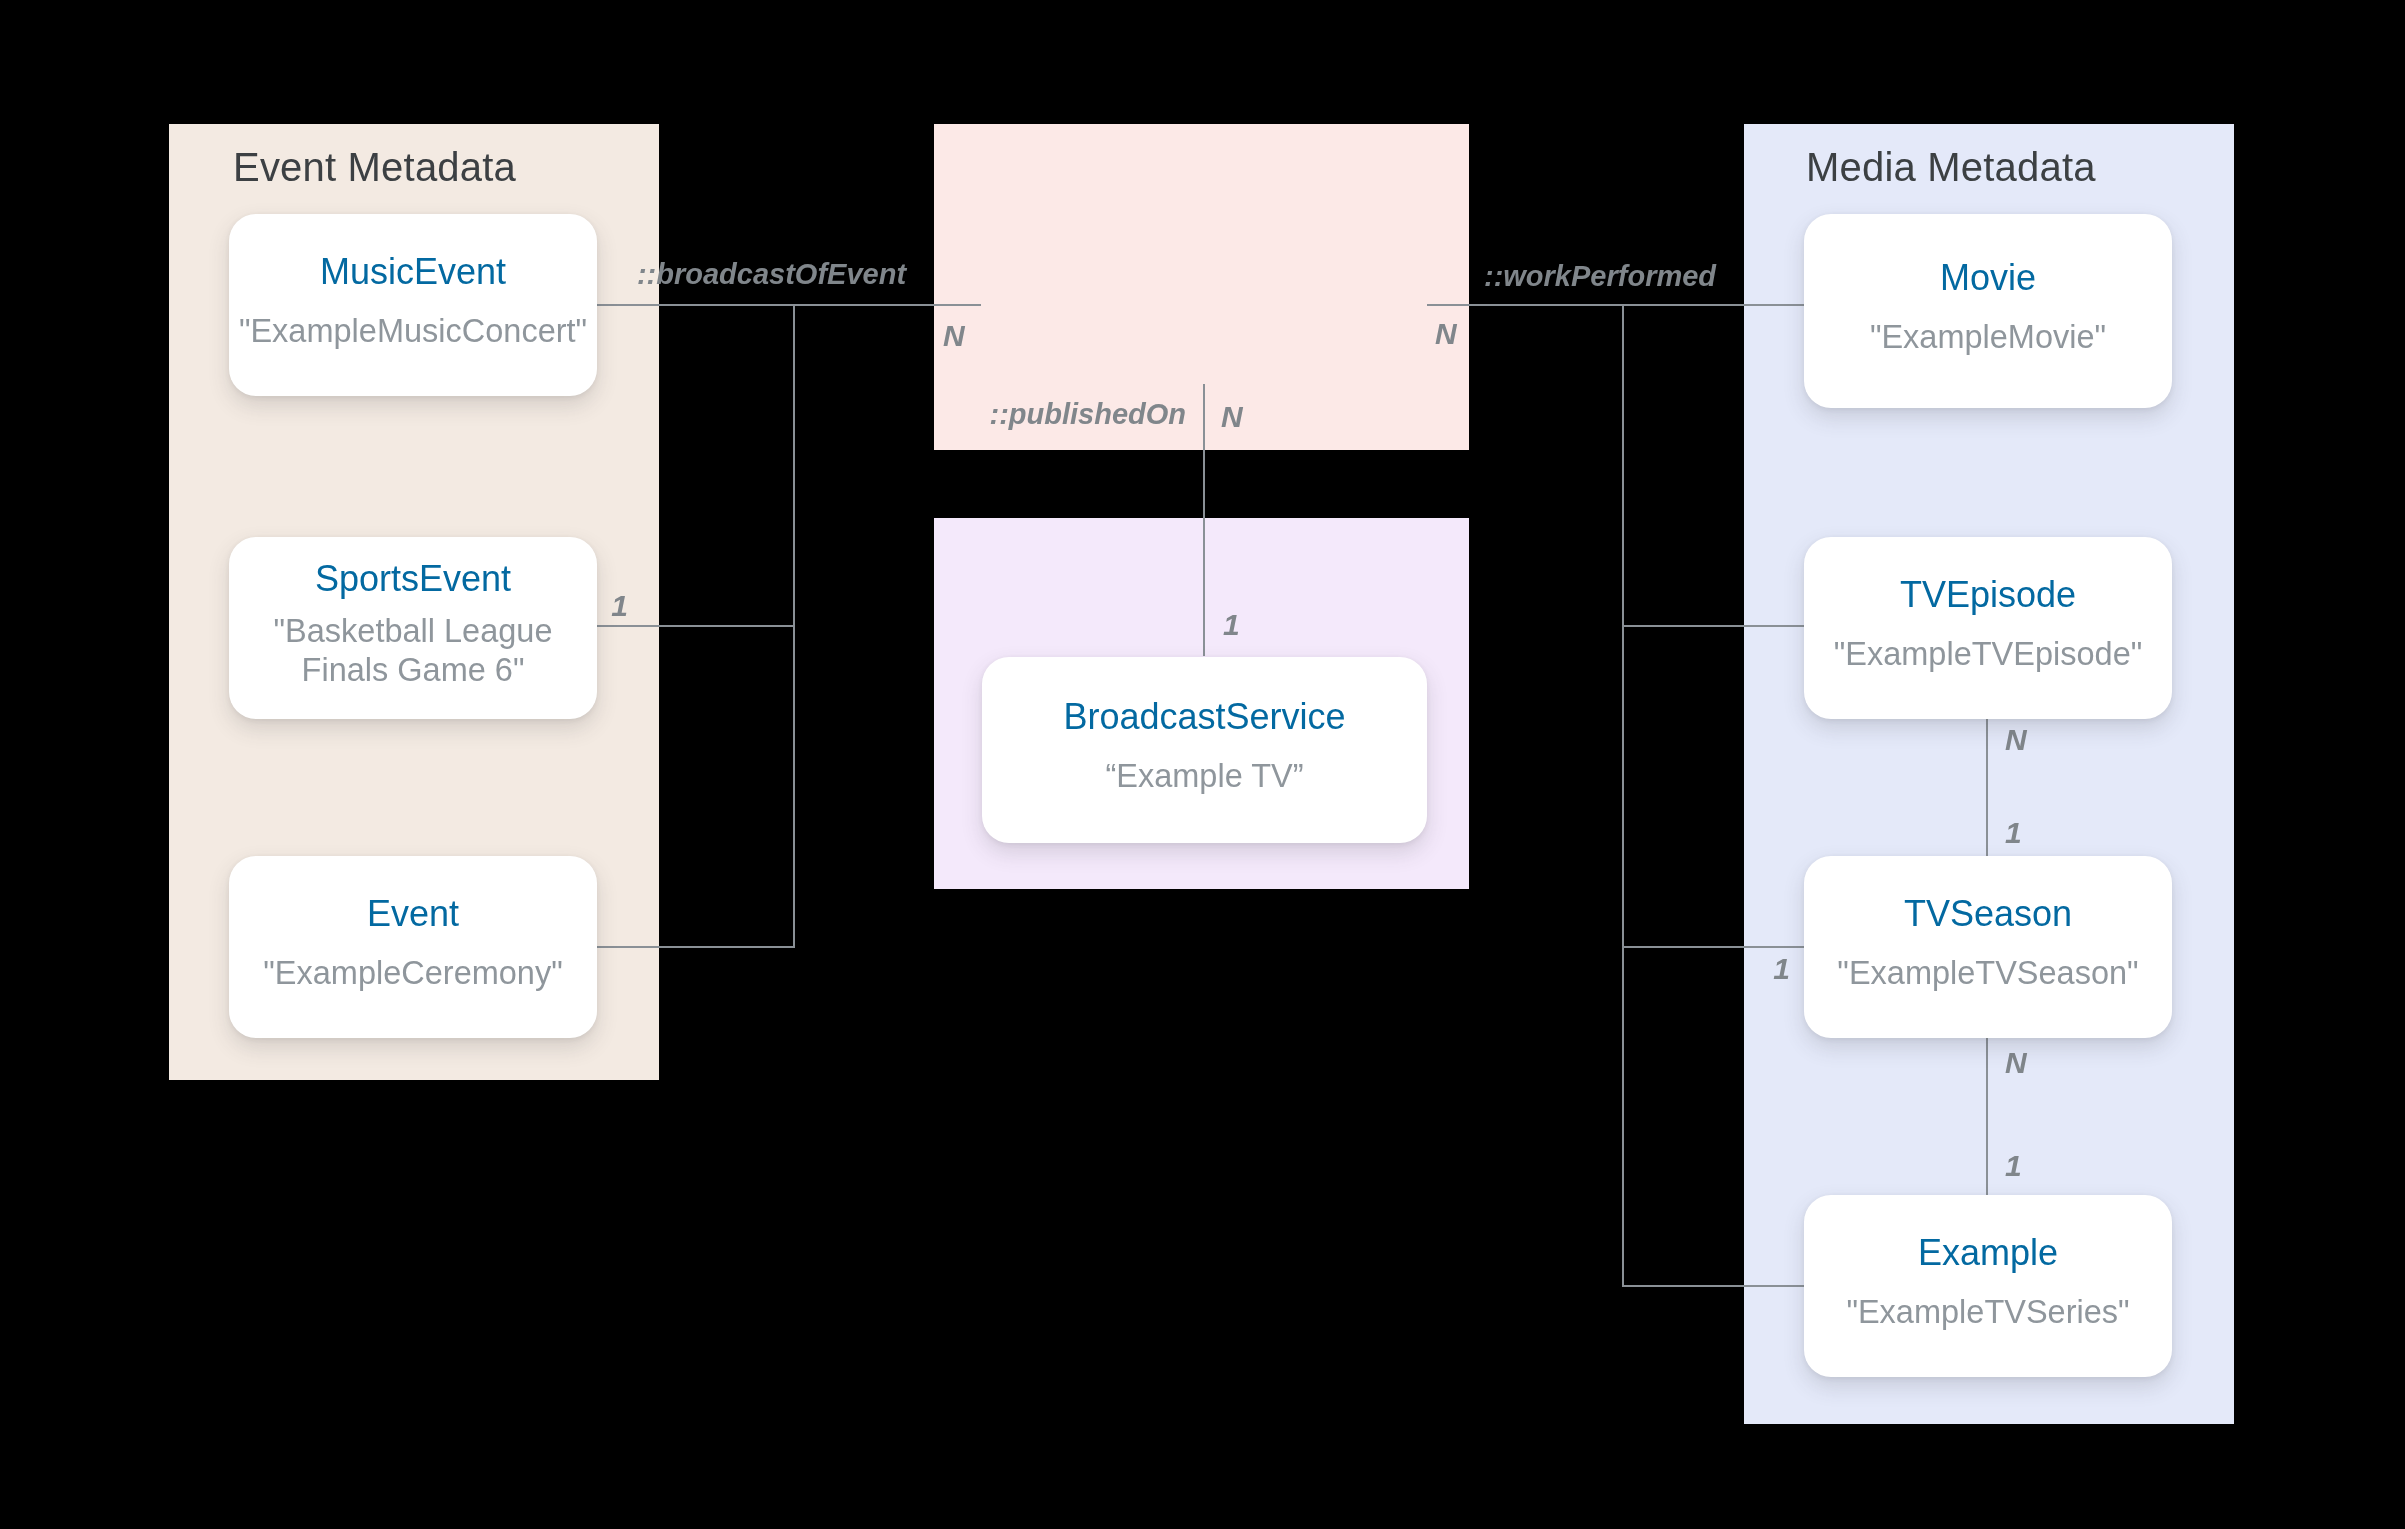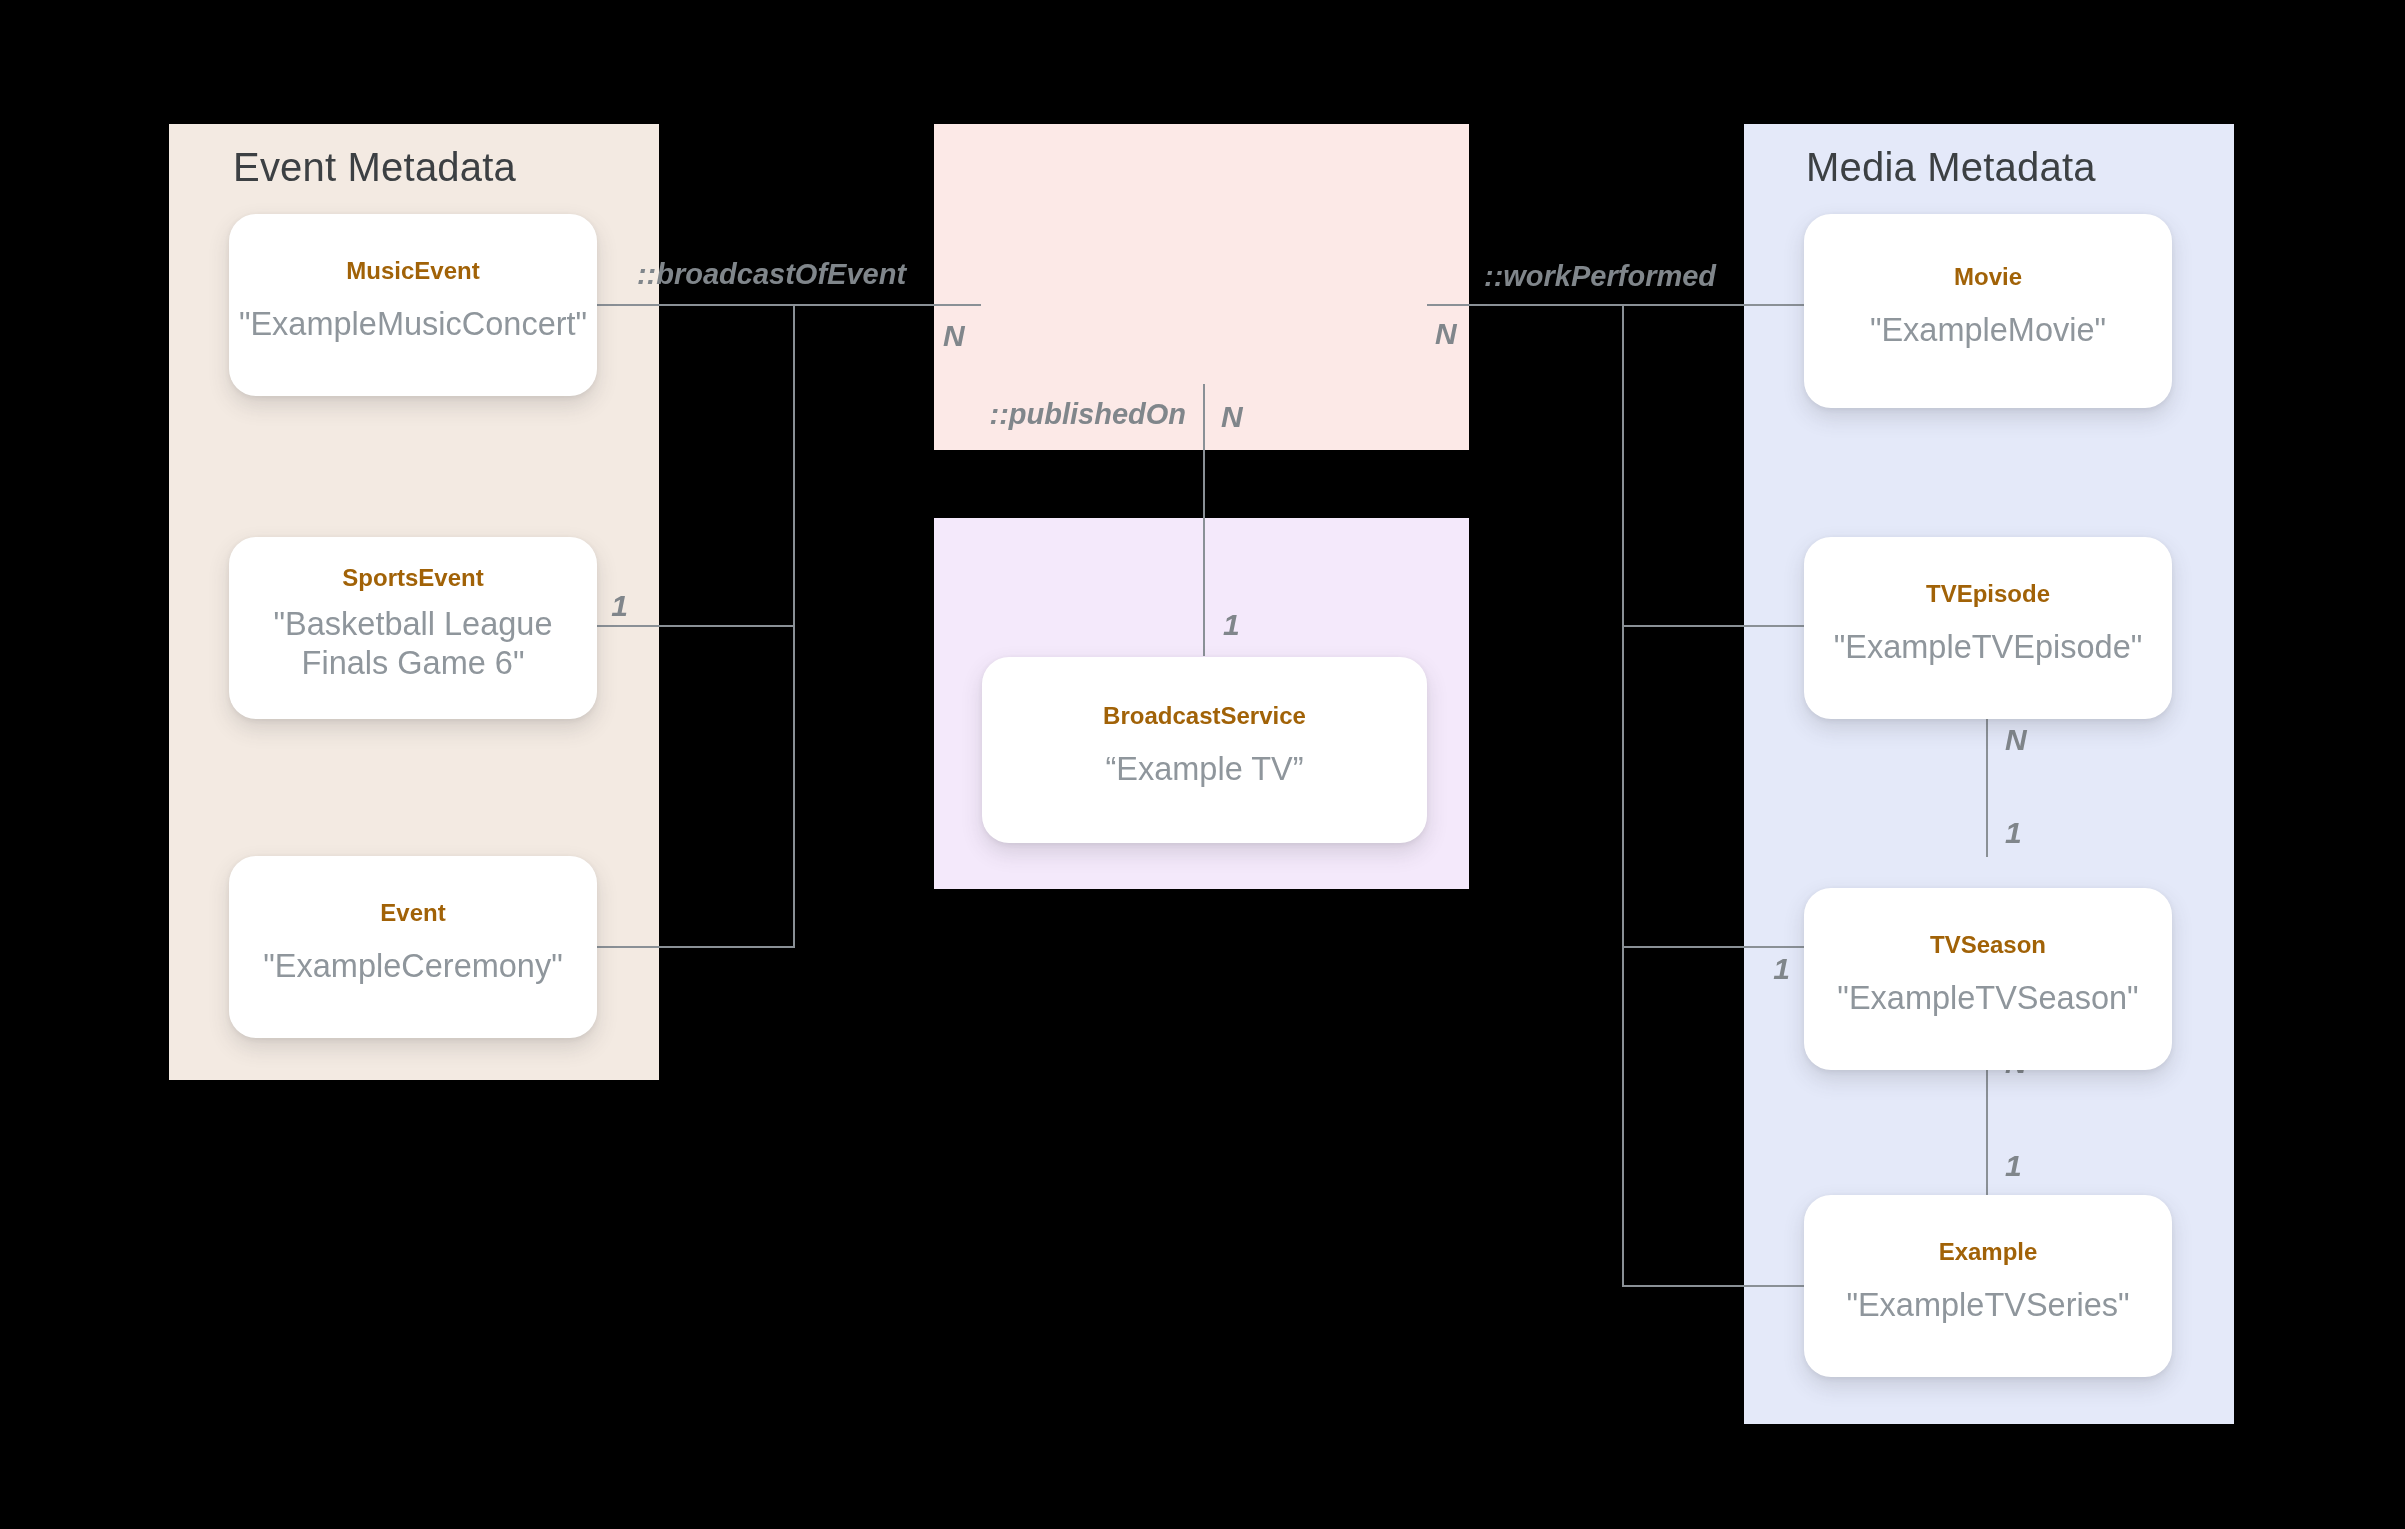--- a/index.html
+++ b/index.html
@@ -46,39 +46,38 @@
     display: flex;
     flex-direction: column;
     align-items: center;
     justify-content: center;
     gap: 19px;
     padding-bottom: 9.6px;
     box-sizing: border-box;
     text-align: center;
   }
   .node-title {
-    font-size: 24px;
-    color: #a16207;
+    font-size: 36px;
+    color: #0369a1;
     line-height: 1.2;
-    font-weight: bold;
   }
   .node-value {
     font-size: 32.5px;
     color: #8F969C;
     line-height: 1.2;
     width: 100%;
   }
   .n-music   { left: 229px;  top: 214px;  width: 368px; height: 182px; }
   .n-sports  { left: 229px;  top: 537px;  width: 368px; height: 182px; gap: 12px; }
   .n-event   { left: 229px;  top: 856px;  width: 368px; height: 182px; }
   .n-bevent  { left: 982px; top: 197px;  width: 445px; height: 187px; }
   .n-bserv   { left: 982px; top: 657px;  width: 445px; height: 186px; }
   .n-movie   { left: 1804px; top: 214px;  width: 368px; height: 194px; }
   .n-episode { left: 1804px; top: 537px;  width: 368px; height: 182px; }
-  .n-season  { left: 1804px; top: 856px;  width: 368px; height: 182px; margin-top: 32px; }
+  .n-season  { left: 1804px; top: 856px;  width: 368px; height: 182px; }
   .n-series  { left: 1804px; top: 1195px; width: 368px; height: 182px; }
 
   .hline, .vline {
     position: absolute;
     z-index: 2;
     background: #8A9096;
   }
   .hline { height: 1.9px; }
   .vline { width: 1.9px; }
 

